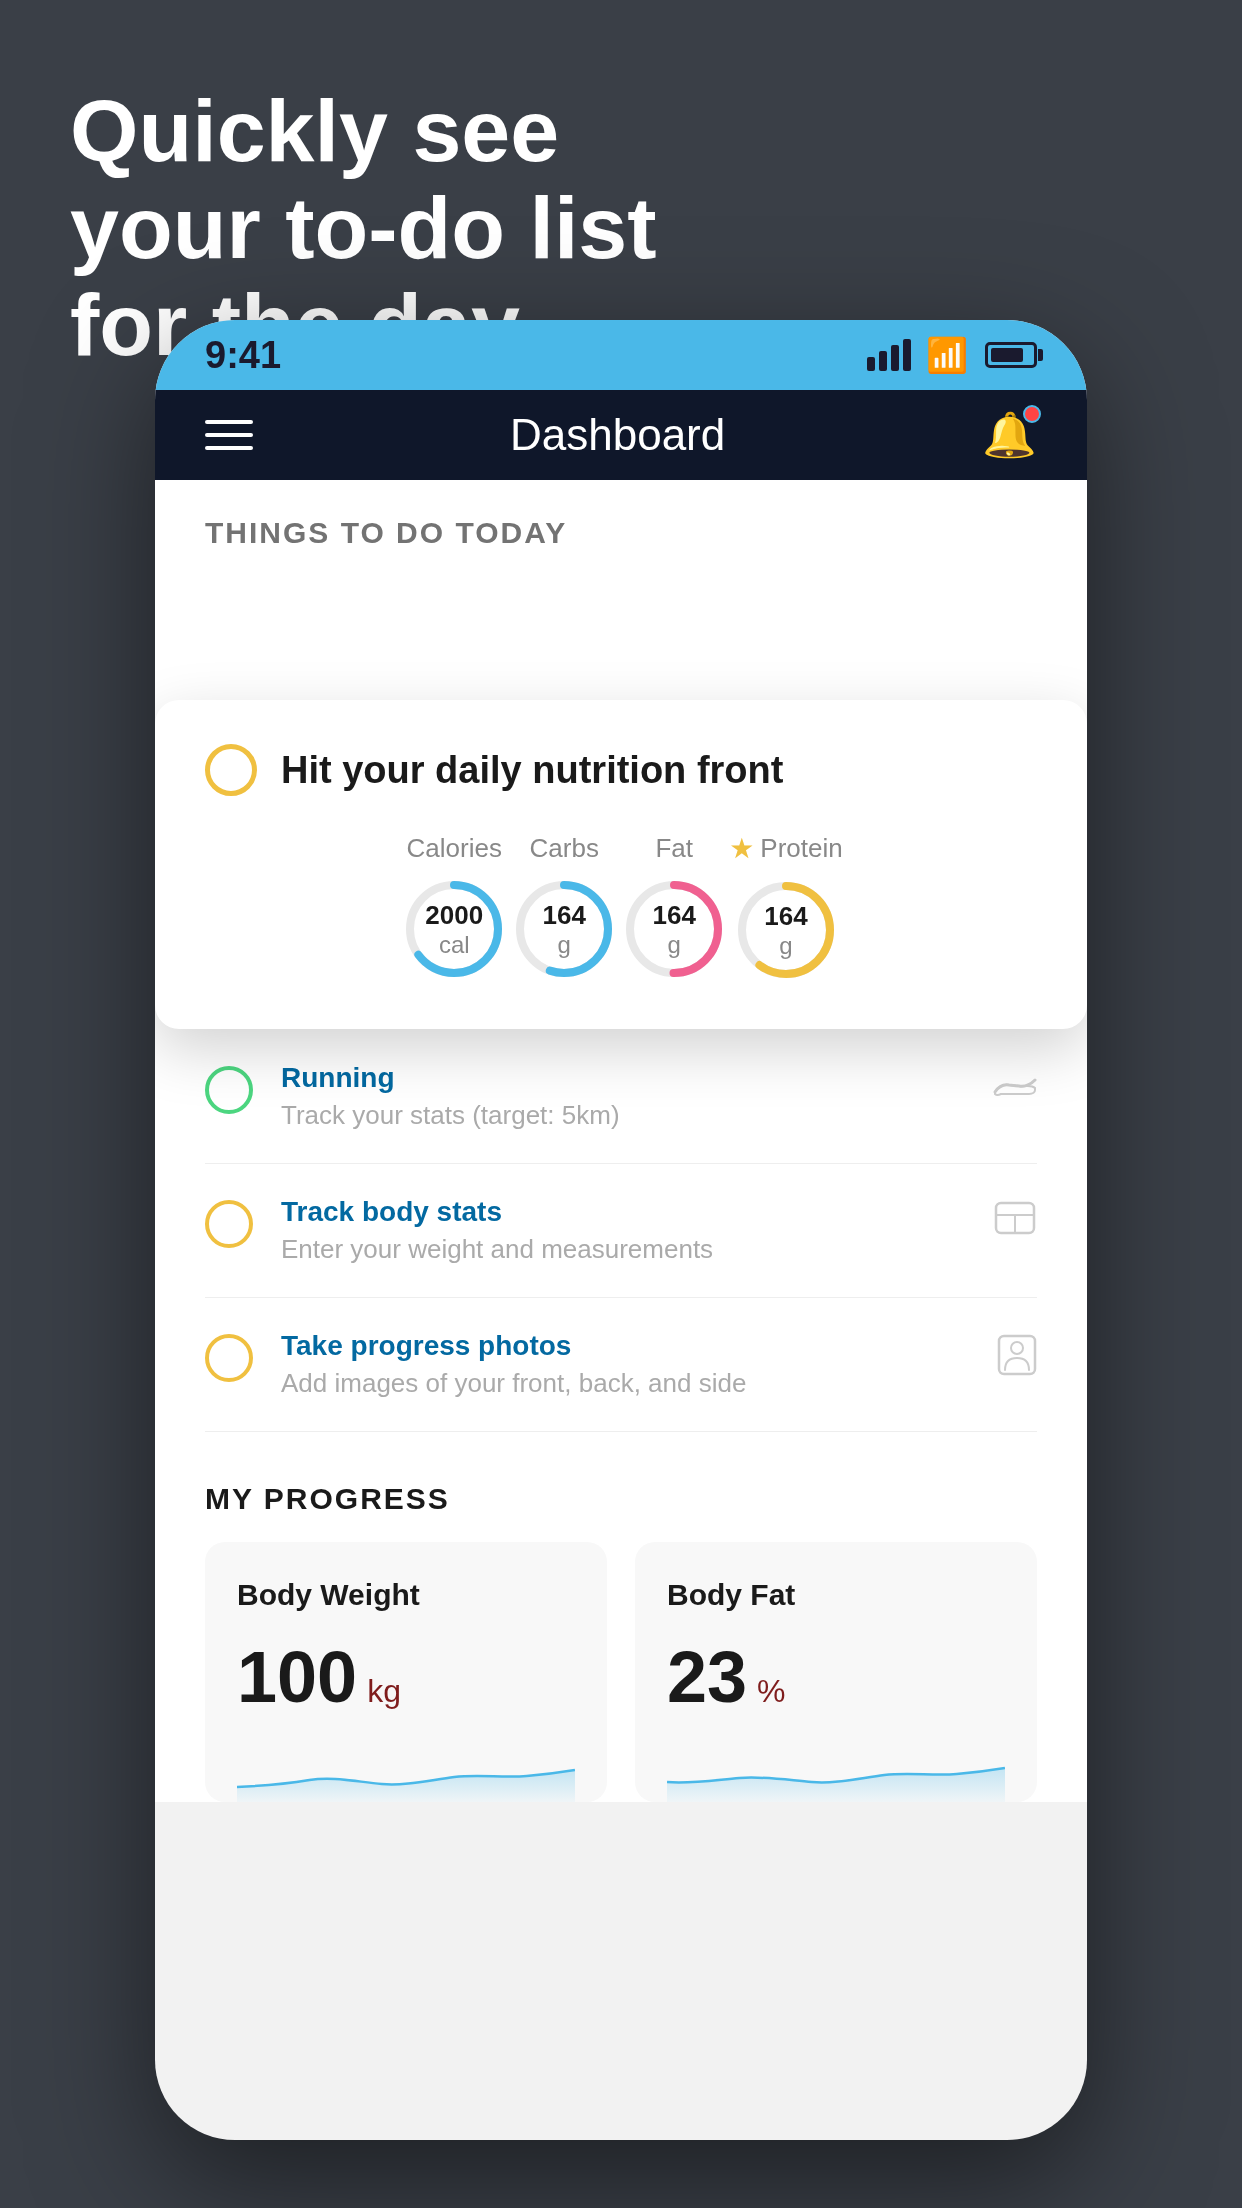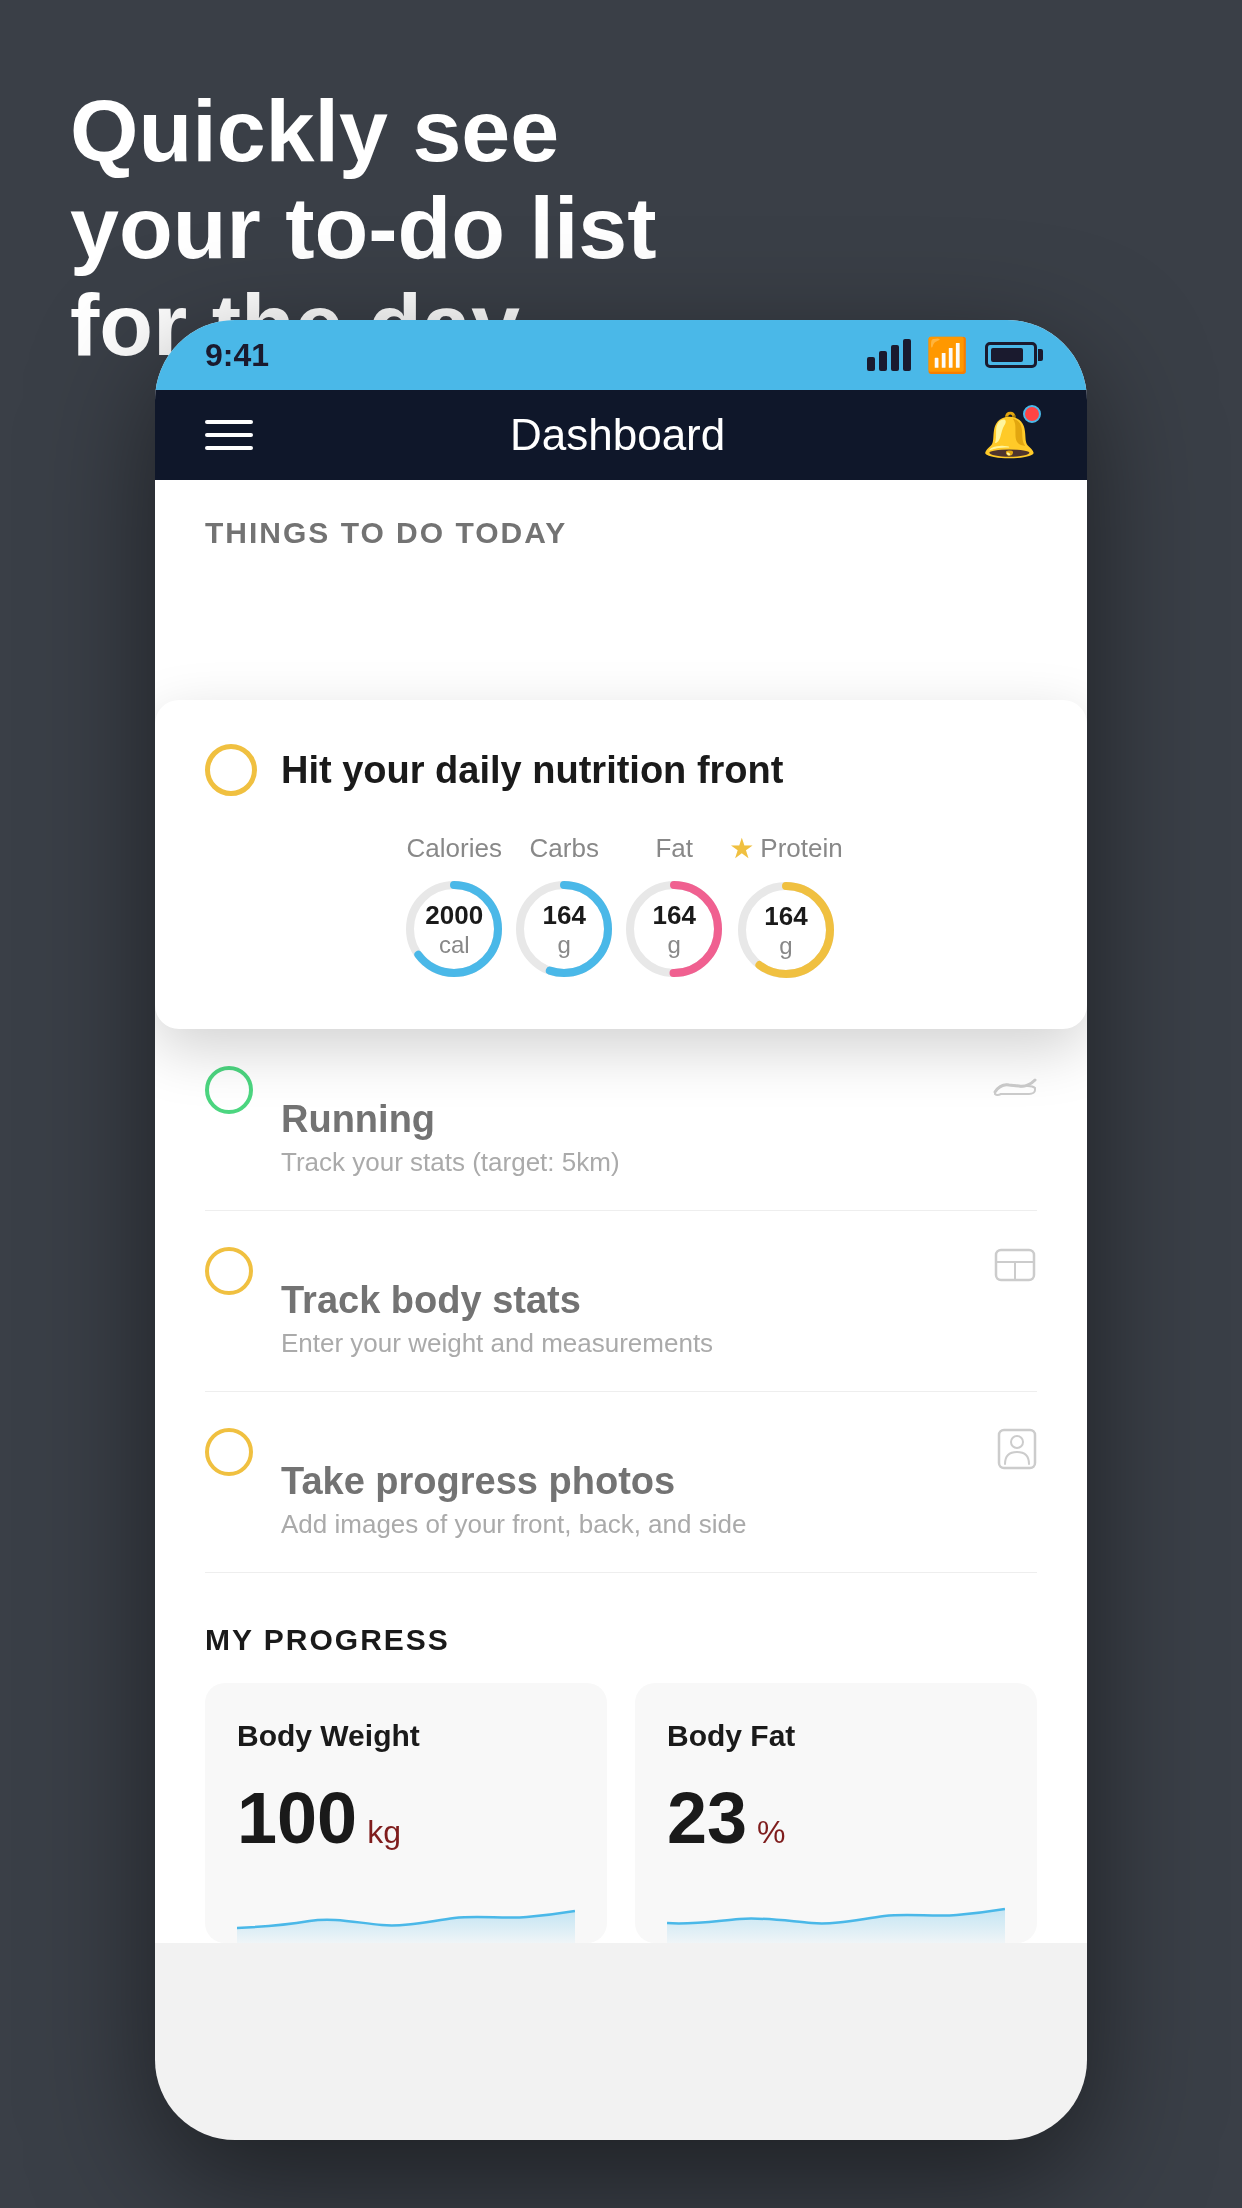--- a/index.html
+++ b/index.html
@@ -42,21 +42,21 @@
     .status-bar {
       background: #4ab8e8;
       height: 70px;
       display: flex;
       align-items: center;
       justify-content: space-between;
       padding: 0 50px;
     }
     .status-time {
       color: #1a1a2e;
-      font-size: 32px;
+      font-size: 38px;
       font-weight: 600;
     }
     .status-icons {
       display: flex;
       align-items: center;
       gap: 16px;
     }
     .signal-bars {
       display: flex;
       align-items: flex-end;
@@ -281,25 +281,24 @@
       height: 48px;
       border-radius: 50%;
       border: 4px solid #f0c040;
       flex-shrink: 0;
       margin-top: 4px;
     }
     .task-text {
       flex: 1;
     }
     .task-name {
-      font-size: 38px;
+      font-size: 28px;
       font-weight: 600;
-      color: #737373;
+      color: #0369a1;
       margin-bottom: 6px;
-      margin-top: 36px;
     }
     .task-sub {
       font-size: 26px;
       color: #aaa;
     }
     .task-icon {
       color: #cccccc;
       font-size: 40px;
       display: flex;
       align-items: center;

